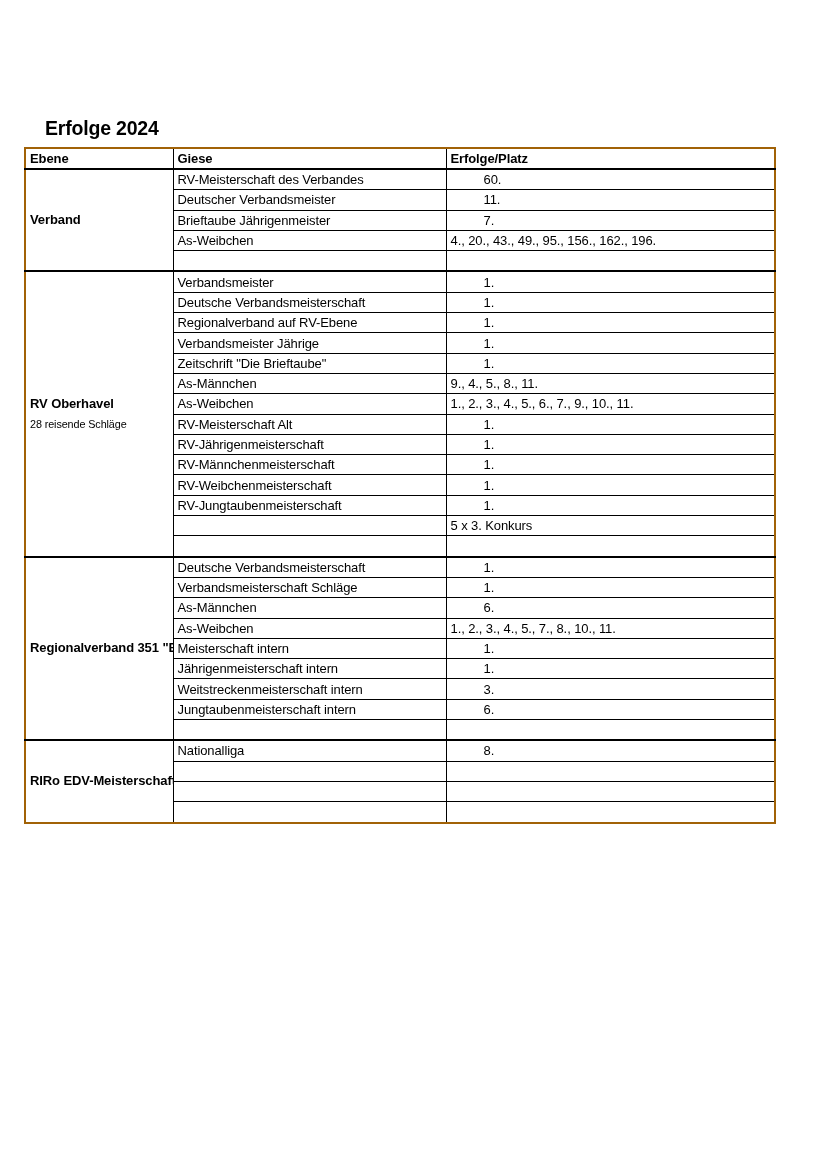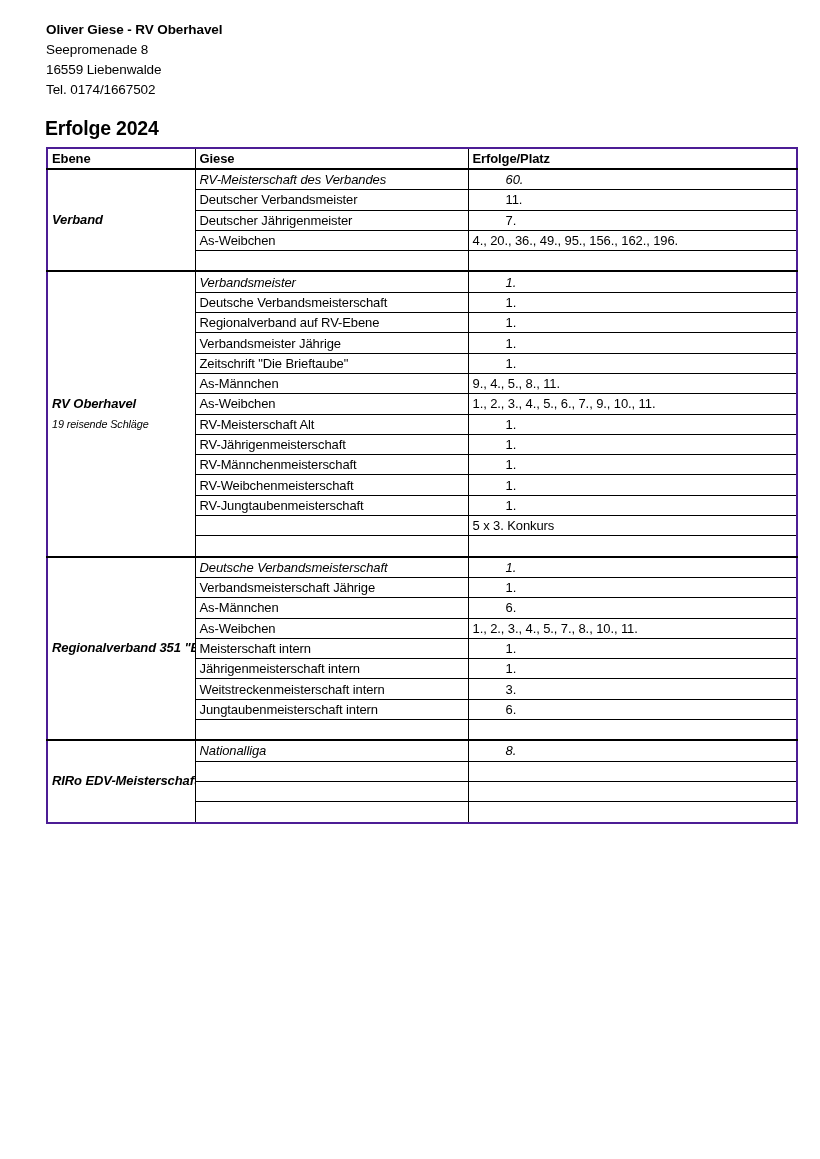--- a/index.html
+++ b/index.html
@@ -15,64 +15,58 @@
   .contact{
     position:absolute;left:46px;top:20px;
     font-size:13.5px;line-height:20px;
   }
   .contact-name{font-weight:bold;}
   .title{
     position:absolute;left:45px;top:117px;margin:0;
     font-size:19.5px;font-weight:bold;letter-spacing:-0.2px;text-align:center;
   }
   table.results{
-    position:absolute;left:46px;top:147px;
+    position:absolute;left:24px;top:147px;
     width:750px;
     border-collapse:collapse;
     table-layout:fixed;
-    border:2px solid #4c1d95;
+    border:2px solid #a16207;
     font-size:13px;
   }
   table.results th,
   table.results td{
     border:1px solid #000;
     padding:0 4px;
     height:19.3px;
     vertical-align:middle;
     overflow:hidden;
     white-space:nowrap;
   }
   table.results th{font-weight:bold;text-align:left;height:19px;}
   th.th-center{text-align:center;}
-  tr.section-start td{border-top:2px solid #000;font-style:italic;}
+  tr.section-start td{border-top:2px solid #000;}
   td.ebene-cell{
     vertical-align:top;
     font-weight:bold;
     line-height:20.6px;
     white-space:normal;
     padding-top:1px;
   }
   .ebene-sub{
     font-weight:normal;
     font-size:10.8px;
     line-height:19px;
   }
   td.platz-cell.indent{padding-left:37px;}
 </style>
 </head>
 <body>
 
 <div class="page">
 
-  <div class="contact">
-    <div class="contact-name">Oliver Giese - RV Oberhavel</div>
-    <div>Seepromenade 8</div>
-    <div>16559 Liebenwalde</div>
-    <div>Tel. 0174/1667502</div>
-  </div>
 
   <h1 class="title">Erfolge 2024</h1>
 
   <table class="results">
     <colgroup>
       <col style="width:148px">
       <col style="width:273px">
       <col style="width:329px">
     </colgroup>
     <thead>
@@ -88,35 +82,35 @@
             <div>Verband</div>
           </td>
           <td class="titel-cell">RV-Meisterschaft des Verbandes</td>
           <td class="platz-cell indent">60.</td>
         </tr>
         <tr>
           <td class="titel-cell">Deutscher Verbandsmeister</td>
           <td class="platz-cell indent">11.</td>
         </tr>
         <tr>
-          <td class="titel-cell">Deutscher Jährigenmeister</td>
+          <td class="titel-cell">Brieftaube Jährigenmeister</td>
           <td class="platz-cell indent">7.</td>
         </tr>
         <tr>
           <td class="titel-cell">As-Weibchen</td>
-          <td class="platz-cell">4., 20., 36., 49., 95., 156., 162., 196.</td>
+          <td class="platz-cell">4., 20., 43., 49., 95., 156., 162., 196.</td>
         </tr>
         <tr>
           <td class="titel-cell"></td>
           <td class="platz-cell"></td>
         </tr>
         <tr class="section-start">
           <td rowspan="14" class="ebene-cell">
             <div>RV Oberhavel</div>
-            <div class="ebene-sub">19 reisende Schläge</div>
+            <div class="ebene-sub">28 reisende Schläge</div>
           </td>
           <td class="titel-cell">Verbandsmeister</td>
           <td class="platz-cell indent">1.</td>
         </tr>
         <tr>
           <td class="titel-cell">Deutsche Verbandsmeisterschaft</td>
           <td class="platz-cell indent">1.</td>
         </tr>
         <tr>
           <td class="titel-cell">Regionalverband auf RV-Ebene</td>
@@ -167,21 +161,21 @@
           <td class="platz-cell"></td>
         </tr>
         <tr class="section-start">
           <td rowspan="9" class="ebene-cell">
             <div>Regionalverband 351 "Berlin-Brandenburg-Nordost"</div>
           </td>
           <td class="titel-cell">Deutsche Verbandsmeisterschaft</td>
           <td class="platz-cell indent">1.</td>
         </tr>
         <tr>
-          <td class="titel-cell">Verbandsmeisterschaft Jährige</td>
+          <td class="titel-cell">Verbandsmeisterschaft Schläge</td>
           <td class="platz-cell indent">1.</td>
         </tr>
         <tr>
           <td class="titel-cell">As-Männchen</td>
           <td class="platz-cell indent">6.</td>
         </tr>
         <tr>
           <td class="titel-cell">As-Weibchen</td>
           <td class="platz-cell">1., 2., 3., 4., 5., 7., 8., 10., 11.</td>
         </tr>

